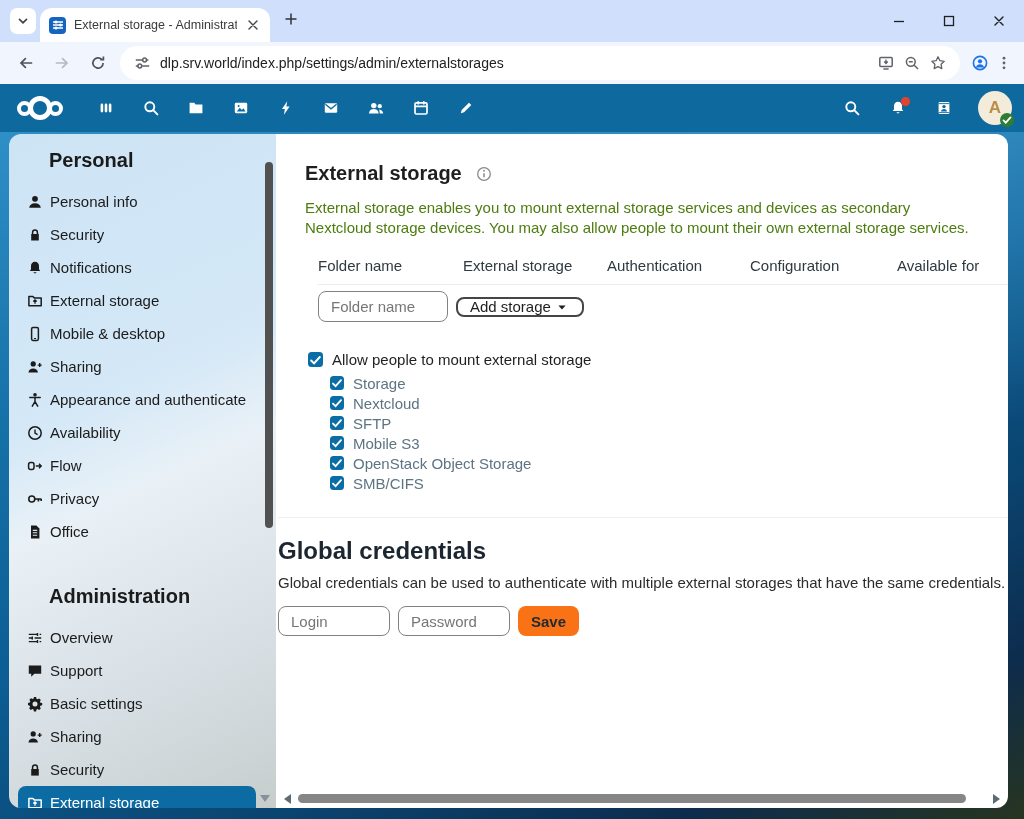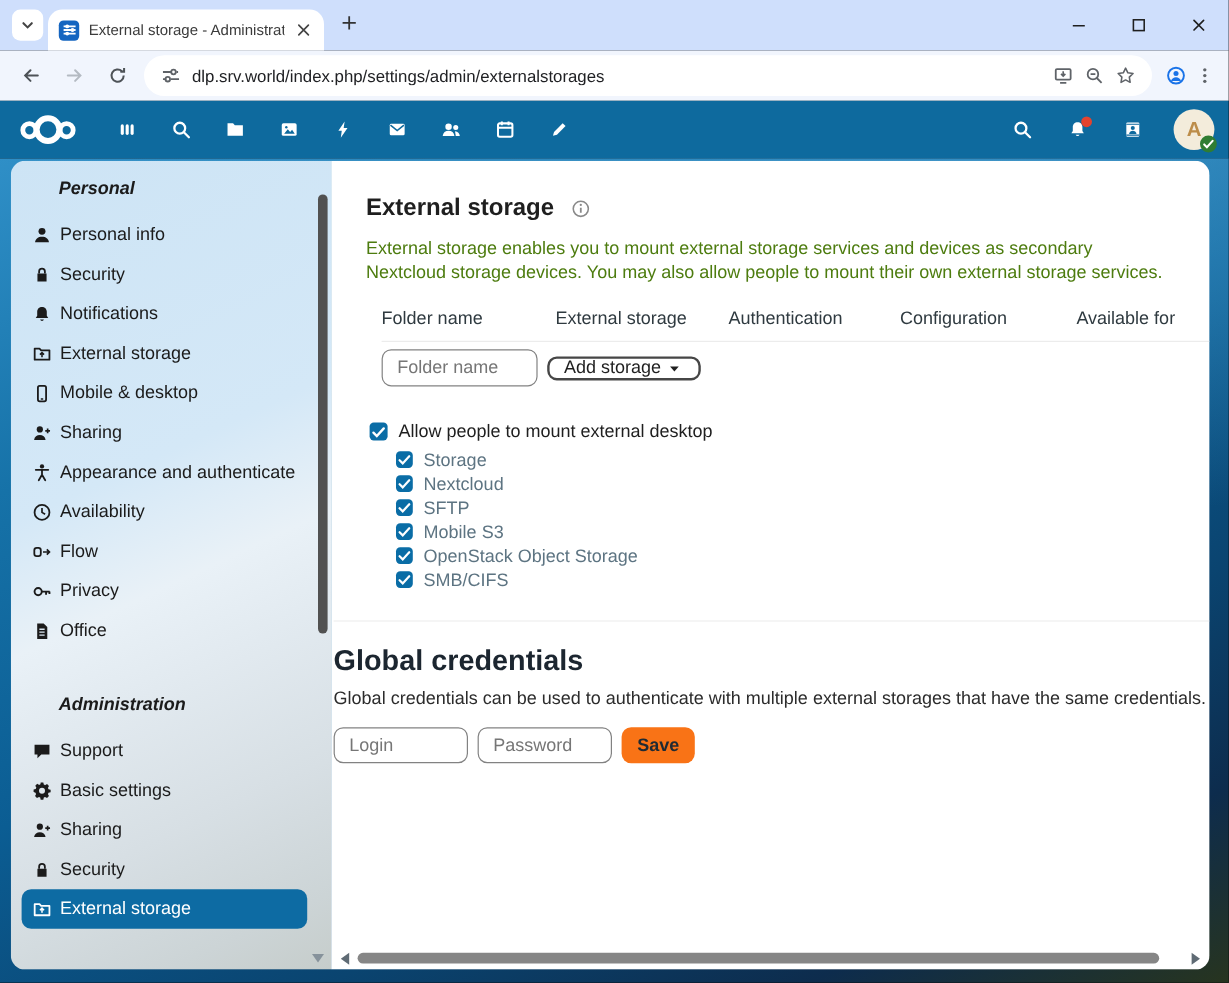--- a/index.html
+++ b/index.html
@@ -48,21 +48,21 @@
     background:
       radial-gradient(130% 95% at 80% -15%, rgba(72,162,214,.85), rgba(72,162,214,0) 62%),
       linear-gradient(155deg, #2f8fc7 0%, #1672a8 24%, #0b5d93 48%, #0a4470 70%, #0d2c4d 86%, #27341f 100%);
   }
   .app-frame { position:absolute; left:9px; right:16px; top:2px; bottom:11px; border-radius:12px; overflow:hidden; display:flex; }
 
   
   .sidebar { width:267px; flex:none; position:relative; overflow:hidden; padding-top:6px;
     background: linear-gradient(155deg, #cde4f5 0%, #d4e8f7 38%, #e9f1f7 52%, #e2eaf0 62%, #d7dfe4 78%, #ccd4d6 92%, #c6cdcb 100%);
   }
-  .side-head { font-size:15px; font-weight:700; color:#1b1b1b; padding:9px 0 13px 40px;font-style:italic; }
+  .side-head { font-size:20px; font-weight:700; color:#1b1b1b; padding:9px 0 13px 40px; }
   .side-head.admin { margin-top:28px; }
   .side-item { height:33px; display:flex; align-items:center; gap:7px; margin:0 20px 0 9px; padding-left:9px; border-radius:8px; font-size:15px; color:#1b1b1b; cursor:default; }
   .side-item .icon { width:16px; height:16px; flex:none; color:#1b1b1b; }
   .side-item span.lbl { white-space:nowrap; overflow:hidden; }
   .side-item.selected { background:#0d6ba3; color:#fff; }
   .side-item.selected .icon { color:#fff; }
   .side-scroll { position:absolute; right:3px; top:28px; width:8px; height:366px; background:#515151; border-radius:4px; }
   .side-down { position:absolute; right:6px; bottom:6px; width:0; height:0; border-left:5px solid transparent; border-right:5px solid transparent; border-top:7px solid #86929b; }
 
   
@@ -429,20 +429,29 @@
                 <path d="M4 1.6h5.4l3 3v9.8H4z" fill="currentColor"></path>
                 <path d="M5.8 6.4h4.4M5.8 8.8h4.4M5.8 11.2h4.4" stroke="#dbe7f1" stroke-width="1.1"></path>
               </svg>
             </span>
             <span class="lbl">Office</span>
           </div>
           <div class="side-head admin">Administration</div>
           <div class="side-item">
             <span class="icon">
               <svg width="16" height="16" viewBox="0 0 16 16" xmlns="http://www.w3.org/2000/svg">
+                <path d="M1.8 4.4h8.4M12.6 4.4h1.6M1.8 8h3.2M7.6 8h6.6M1.8 11.6h8.4M12.6 11.6h1.6" stroke="currentColor" stroke-width="1.4"></path>
+                <path d="M10.5 2.9v3M5.3 6.5v3M10.5 10.1v3" stroke="currentColor" stroke-width="1.4"></path>
+              </svg>
+            </span>
+            <span class="lbl">Overview</span>
+          </div>
+          <div class="side-item">
+            <span class="icon">
+              <svg width="16" height="16" viewBox="0 0 16 16" xmlns="http://www.w3.org/2000/svg">
                 <path d="M1.8 2.6h12.4v8.2H7.4l-3.2 3v-3H1.8z" fill="currentColor"></path>
               </svg>
             </span>
             <span class="lbl">Support</span>
           </div>
           <div class="side-item">
             <span class="icon">
               <svg width="16" height="16" viewBox="0 0 16 16" xmlns="http://www.w3.org/2000/svg">
                 <path fill="currentColor" fill-rule="evenodd" d="M6.9 1h2.2l.4 1.8c.4.1.7.3 1 .5l1.7-.9 1.6 1.6-.9 1.7c.2.3.4.6.5 1l1.8.4v2.2l-1.8.4c-.1.4-.3.7-.5 1l.9 1.7-1.6 1.6-1.7-.9c-.3.2-.6.4-1 .5l-.4 1.8H6.9l-.4-1.8c-.4-.1-.7-.3-1-.5l-1.7.9-1.6-1.6.9-1.7c-.2-.3-.4-.6-.5-1L1 9.1V6.9l1.8-.4c.1-.4.3-.7.5-1l-.9-1.7 1.6-1.6 1.7.9c.3-.2.6-.4 1-.5zM8 5.5a2.5 2.5 0 100 5 2.5 2.5 0 000-5z"></path>
               </svg>
@@ -519,21 +528,21 @@
             </div>
           </div>
 
           <div class="checks">
             <div class="check-row">
               <span class="checkbox icon">
                   <svg width="16" height="16" viewBox="0 0 16 16" xmlns="http://www.w3.org/2000/svg">
                     <path d="M3.4 8.6l3 3 6.2-6.8" fill="none" stroke="#fff" stroke-width="2.1" stroke-linecap="round"></path>
                   </svg>
                 </span>
-              <span>Allow people to mount external desktop</span>
+              <span>Allow people to mount external storage</span>
             </div>
             <div class="sub-checks" id="backend-checks">
                 <div class="check-row">
                   <span class="checkbox icon">
                     <svg width="16" height="16" viewBox="0 0 16 16" xmlns="http://www.w3.org/2000/svg">
                       <path d="M3.4 8.6l3 3 6.2-6.8" fill="none" stroke="#fff" stroke-width="2.1" stroke-linecap="round"></path>
                     </svg>
                   </span>
                   <span>Storage</span>
                 </div>

